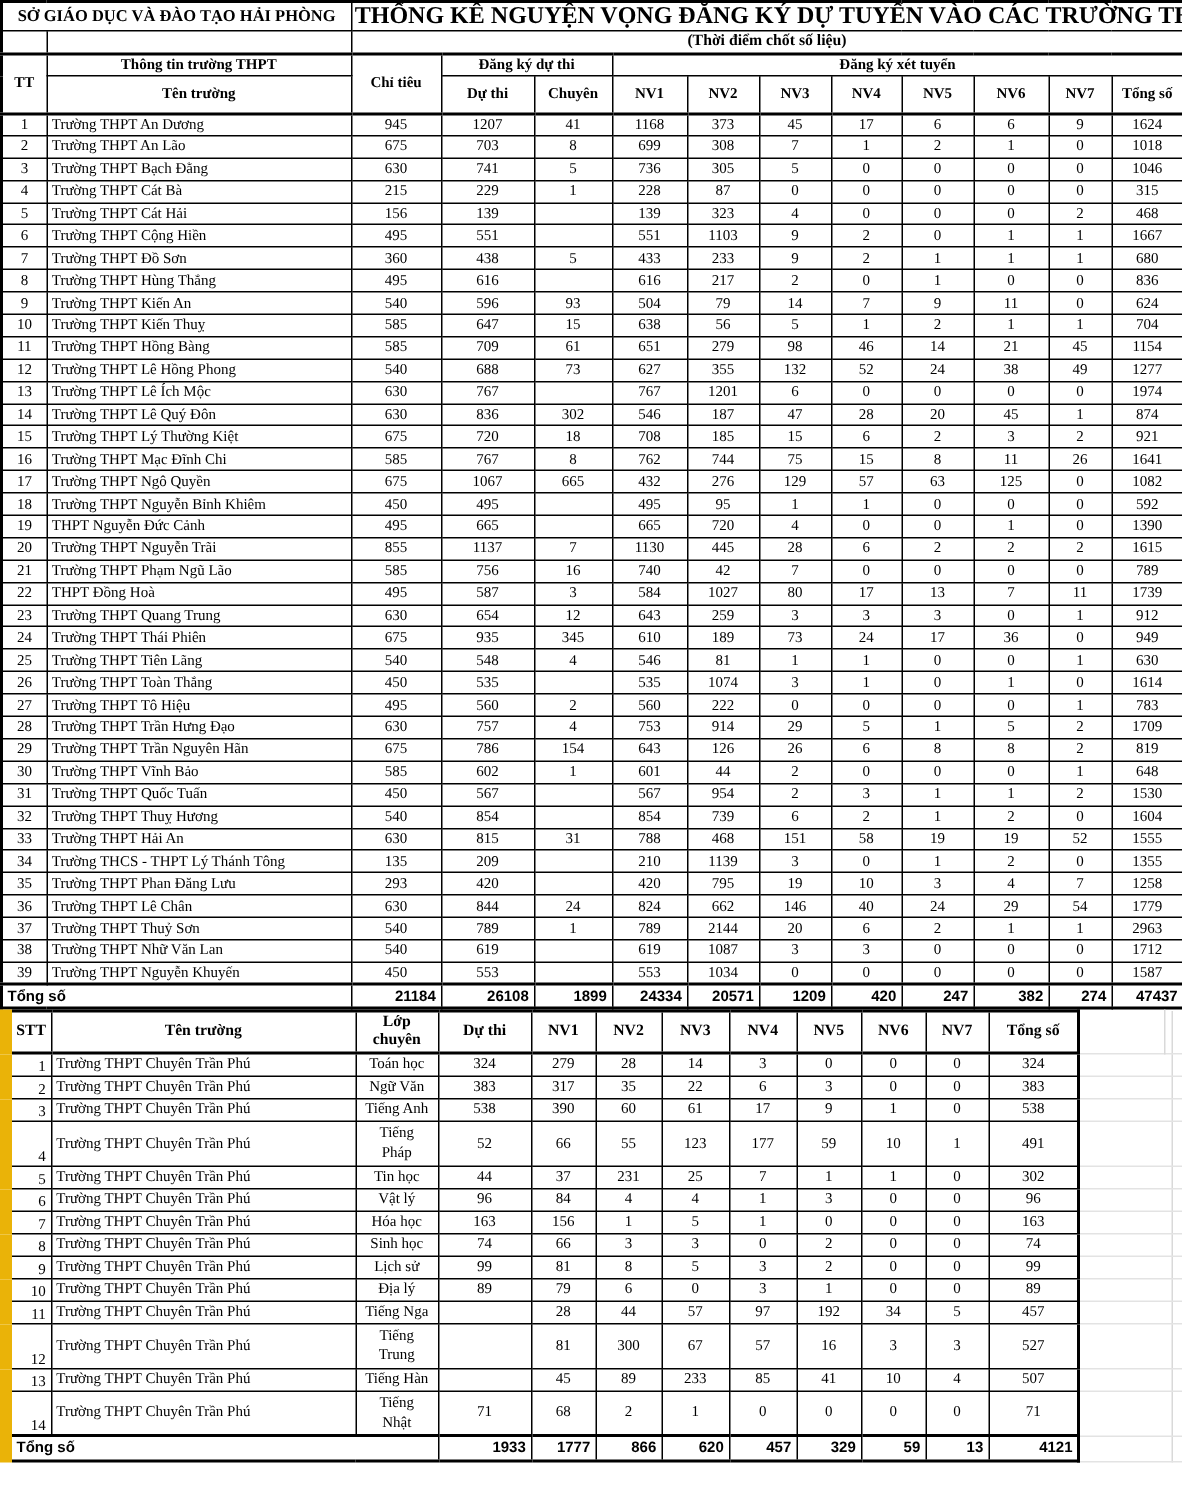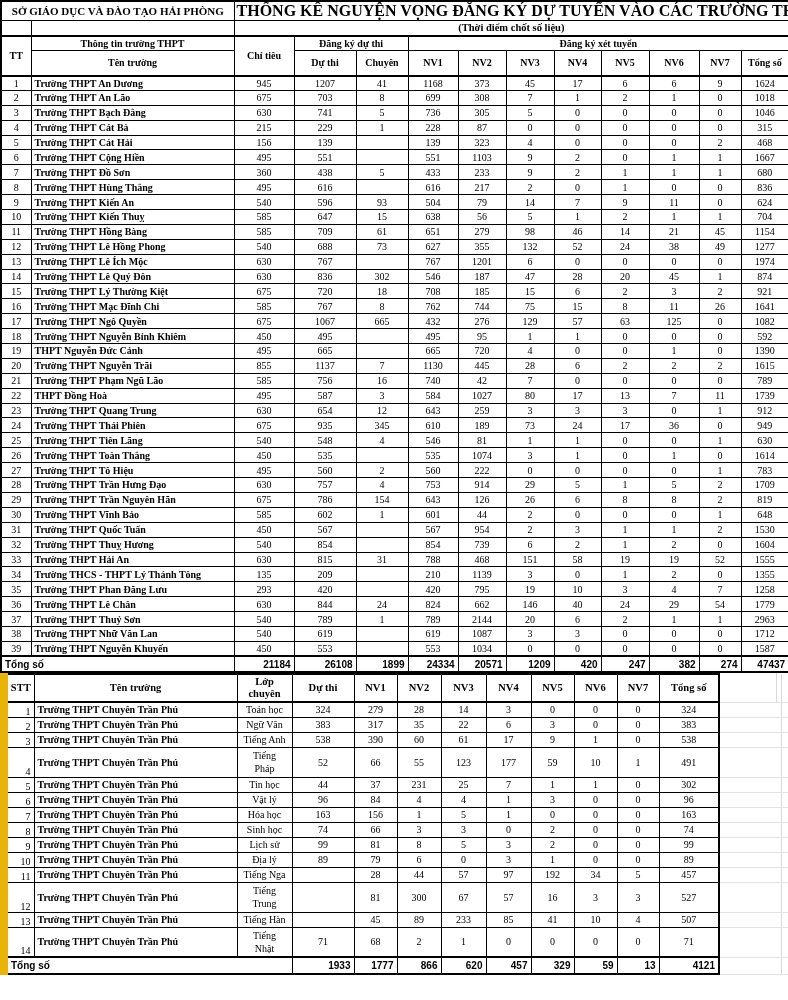--- a/index.html
+++ b/index.html
@@ -21,21 +21,21 @@
   .t1 .title { font-size:16px; }
   .t1 .subtitle { font-size:10.5px; }
   .t1 tr.hC td, .t1 tr.hD td { font-size:10px; }
   .t1 tr.hC td { border-top:2px solid #000; }
   .t1 tbody tr { height:14.9px; }
   .t1 tbody tr:first-child td { border-top:2px solid #000; }
   .t1 tfoot tr { height:16px; }
   .t1 tfoot td { border-top:2px solid #000; font-weight:bold;
                  font-family:"Liberation Sans",sans-serif; font-size:10px; }
   td.c { text-align:center; }
-  td.l { text-align:left; padding-left:3px;font-weight:bold; }
+  td.l { text-align:left; padding-left:3px; }
   td.r { text-align:right; padding-right:3px; }
 
   
   .section2 { position:relative; }
   .section2::before { content:""; position:absolute; left:776px; top:0; height:30px;
                       width:1px; background:#d9d9d9; }
   .s2-title { height:30px; display:flex; align-items:flex-end; padding:0 0 3px 2px;
               font-family:"Liberation Sans",sans-serif; font-weight:bold; font-size:10.5px; }
 
   .t2 td { border:1px solid #000; }

